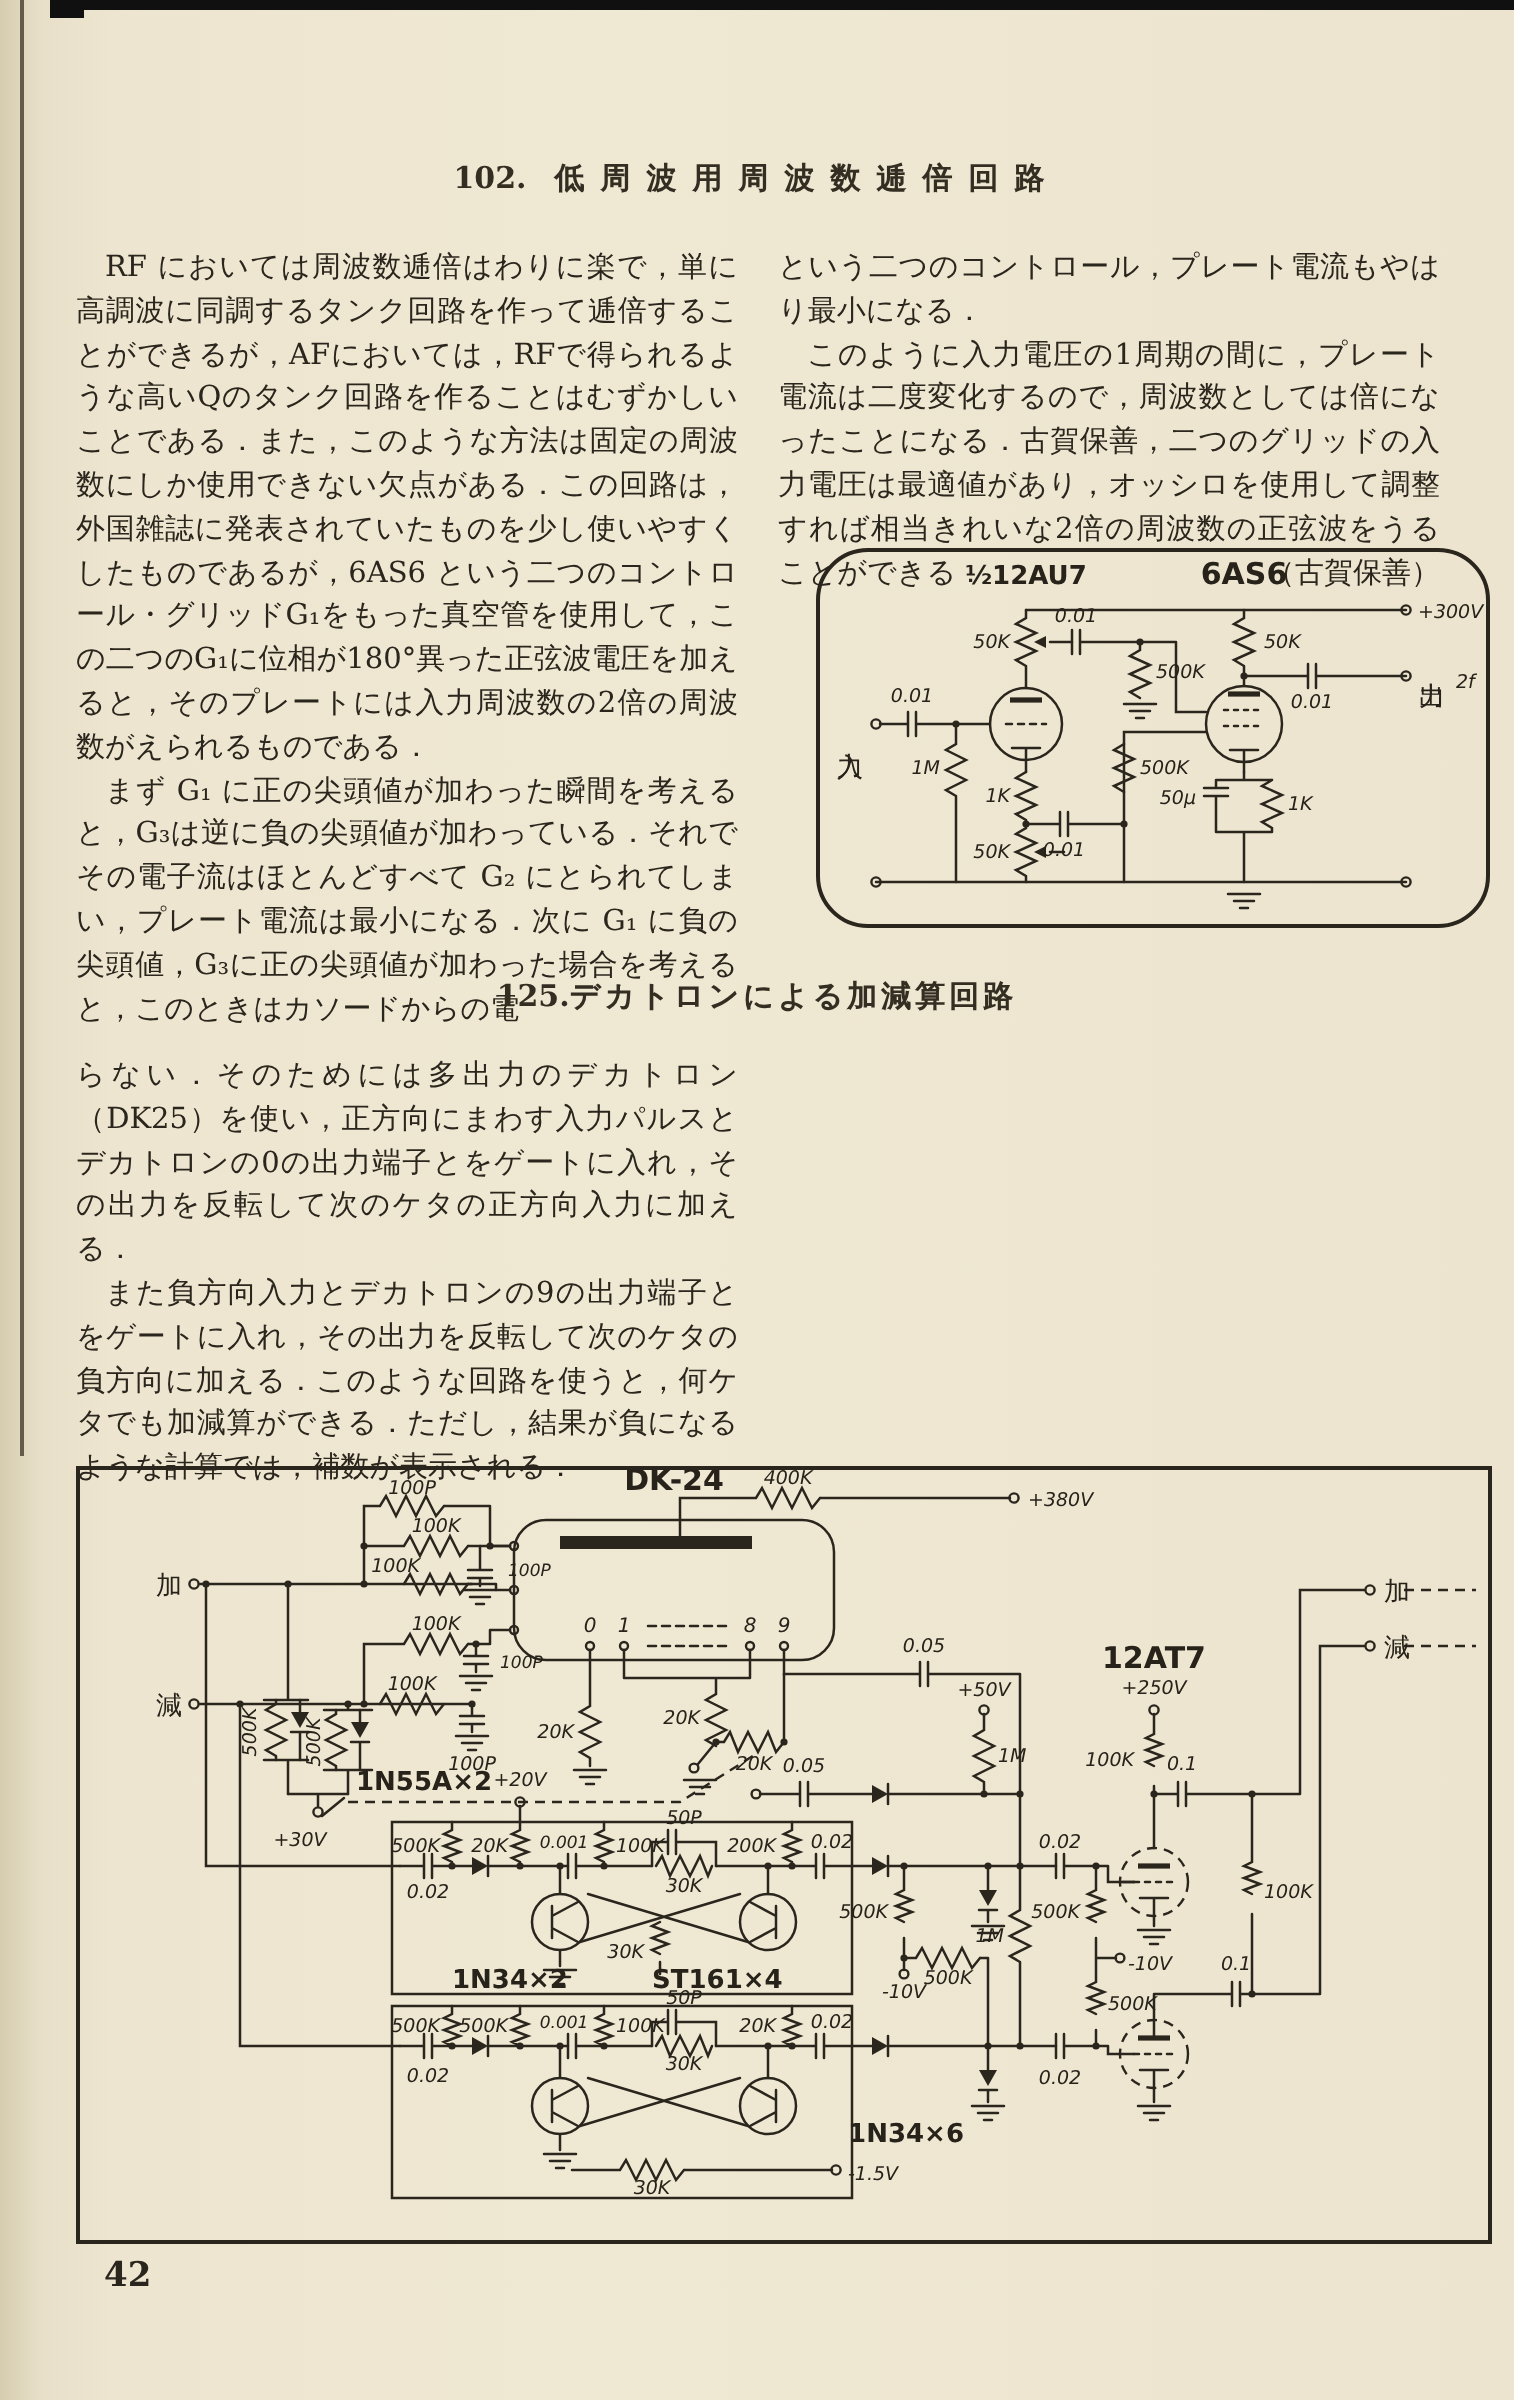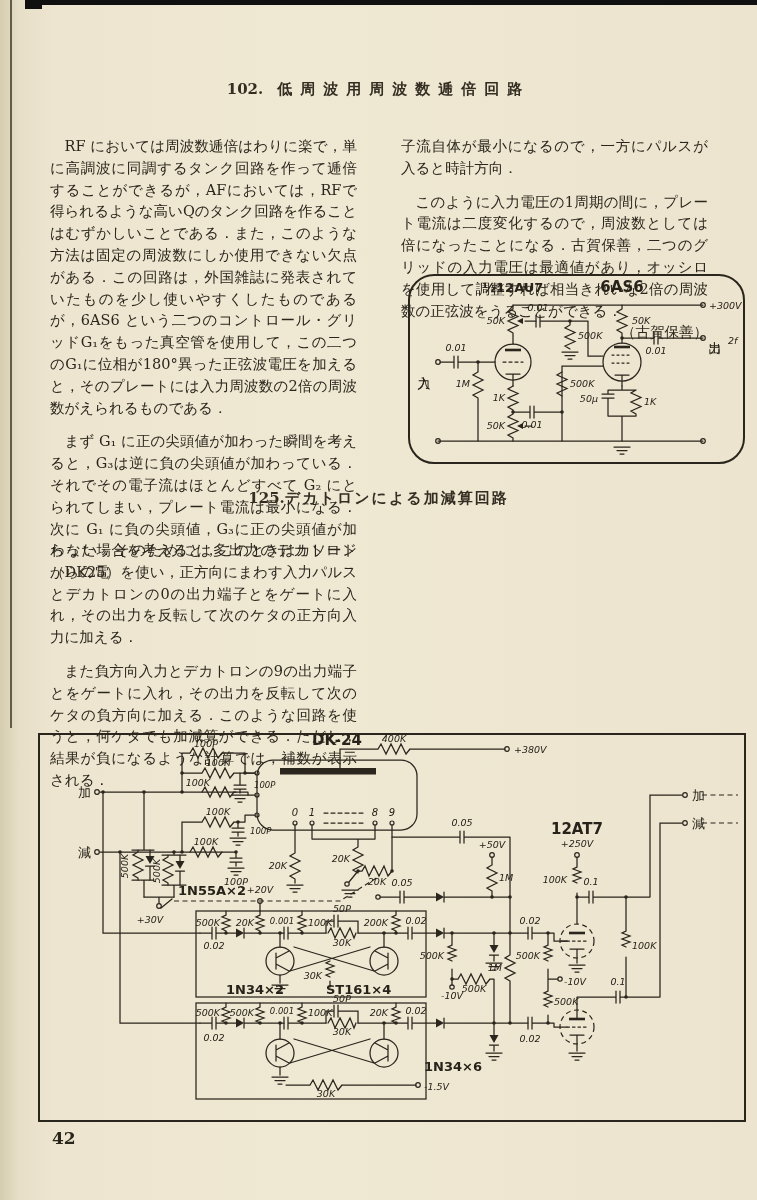--- a/index.html
+++ b/index.html
@@ -7,21 +7,21 @@
     background:linear-gradient(90deg,#d6cdb0 0,#e7dfc8 20px,#ede5cf 55px,#efe8d3 300px,#ece4ce 757px);
     font-family:"DejaVu Serif","Liberation Serif",serif;color:#2e2920;}
   .topband{position:absolute;left:25px;top:0;width:732px;height:5px;background:#101010;}
   .topblob{position:absolute;left:25px;top:0;width:17px;height:9px;background:#101010;}
   .leftedge{position:absolute;left:10px;top:0;width:2px;height:728px;background:#4c4637;opacity:.85;}
   .sec-title{position:absolute;left:0;width:757px;text-align:center;font-size:15px;font-weight:700;color:#332d22;}
   .sec-title .jp102{letter-spacing:8px;margin-left:14px;}
   .sec-title .jp103{letter-spacing:2px;}
   .cols{position:absolute;display:flex;gap:20px;}
   .col{width:331px;font-size:14.5px;line-height:21.8px;text-align:justify;color:#2b261d;}
-  .para{margin:12px;text-indent:1em;}
+  .para{margin:0;text-indent:1em;}
   .para.cont{text-indent:0;}
   .byline{float:right;}
   .circ{position:absolute;border:2px solid #2a251d;background:transparent;}
   svg{display:block;}
   .w{stroke:#2a251d;stroke-width:1.25;fill:none;stroke-linecap:round;}
   .wt{stroke:#2a251d;stroke-width:2.6;fill:none;}
   .fill{fill:#2a251d;stroke:none;}
   .dsh{stroke:#2a251d;stroke-width:1.2;fill:none;stroke-dasharray:5 3.5;}
   .dot{fill:#2a251d;stroke:none;}
   .trm{stroke:#2a251d;stroke-width:1.2;fill:none;}
@@ -45,21 +45,21 @@
   <div class="sec-title" style="top:80px;">
     <span>102.</span><span class="jp102">低周波用周波数逓倍回路</span>
   </div>
 
   <div class="cols" style="left:38px;top:124px;">
     <div class="col">
       <p class="para">RF においては周波数逓倍はわりに楽で，単に高調波に同調するタンク回路を作って逓倍することができるが，AFにおいては，RFで得られるような高いQのタンク回路を作ることはむずかしいことである．また，このような方法は固定の周波数にしか使用できない欠点がある．この回路は，外国雑誌に発表されていたものを少し使いやすくしたものであるが，6AS6 という二つのコントロール・グリッドG₁をもった真空管を使用して，この二つのG₁に位相が180°異った正弦波電圧を加えると，そのプレートには入力周波数の2倍の周波数がえられるものである．</p>
       <p class="para">まず G₁ に正の尖頭値が加わった瞬間を考えると，G₃は逆に負の尖頭値が加わっている．それでその電子流はほとんどすべて G₂ にとられてしまい，プレート電流は最小になる．次に G₁ に負の尖頭値，G₃に正の尖頭値が加わった場合を考えると，このときはカソードからの電</p>
     </div>
     <div class="col">
-      <p class="para cont">子流自体が最小になるので，一方にパルスが入ると時計方向．</p>
+      <p class="para cont">という二つのコントロール，プレート電流もやはり最小になる．</p>
       <p class="para"><span>このように入力電圧の1周期の間に，プレート電流は二度変化するので，周波数としては倍になったことになる．古賀保善，二つのグリッドの入力電圧は最適値があり，オッシロを使用して調整すれば相当きれいな2倍の周波数の正弦波をうることができる．</span><span class="byline">（古賀保善）</span></p>
     </div>
   </div>
 
   <div class="circ" style="left:408px;top:274px;width:333px;height:186px;border-radius:26px;">
     <svg width="333" height="186" viewBox="0 0 333 186">
 
       <path class="w" d="M103 29 H293 M28 165 H293"></path>
       <circle class="trm" cx="293" cy="29" r="2.3"></circle>
         <circle class="trm" cx="293" cy="62" r="2.3"></circle>

